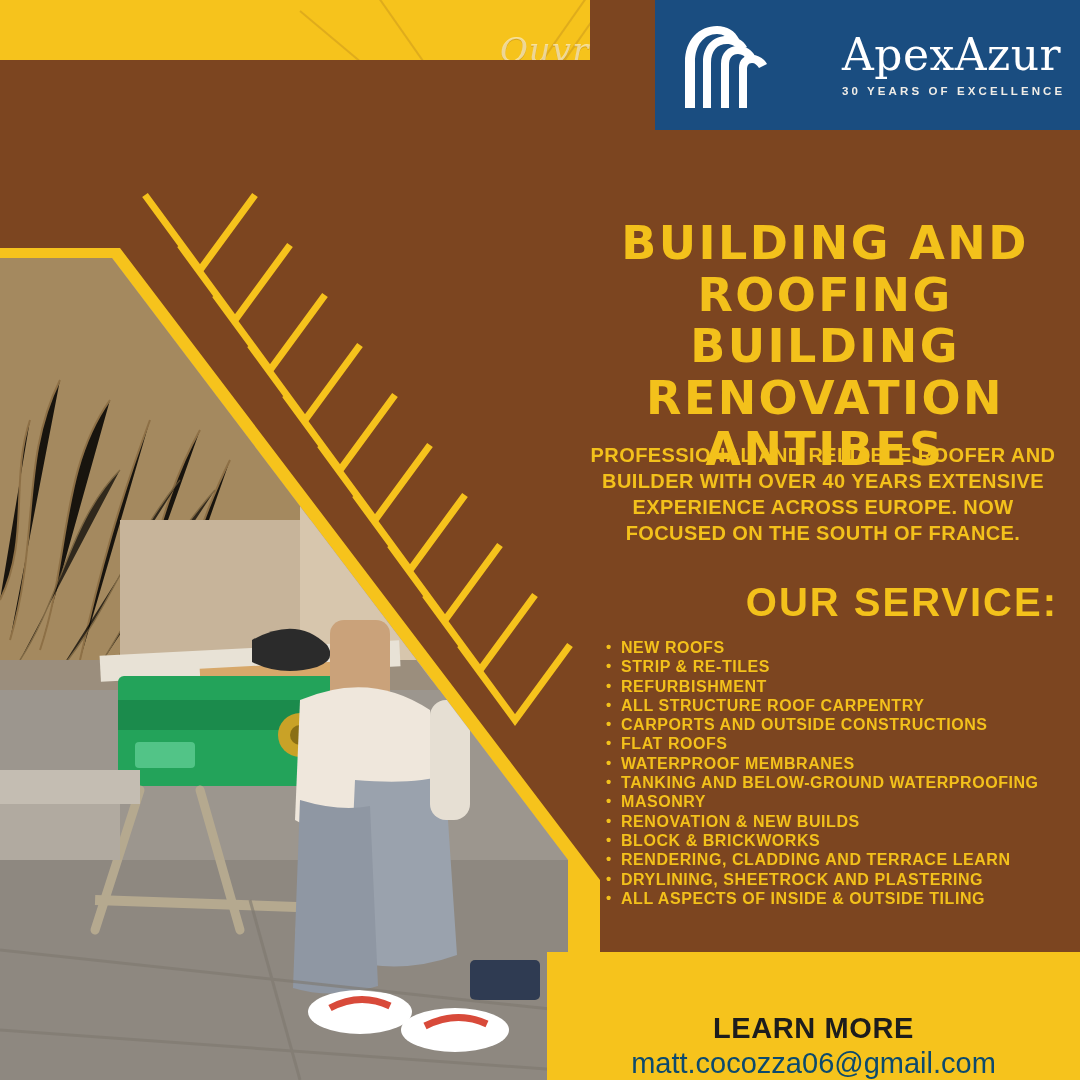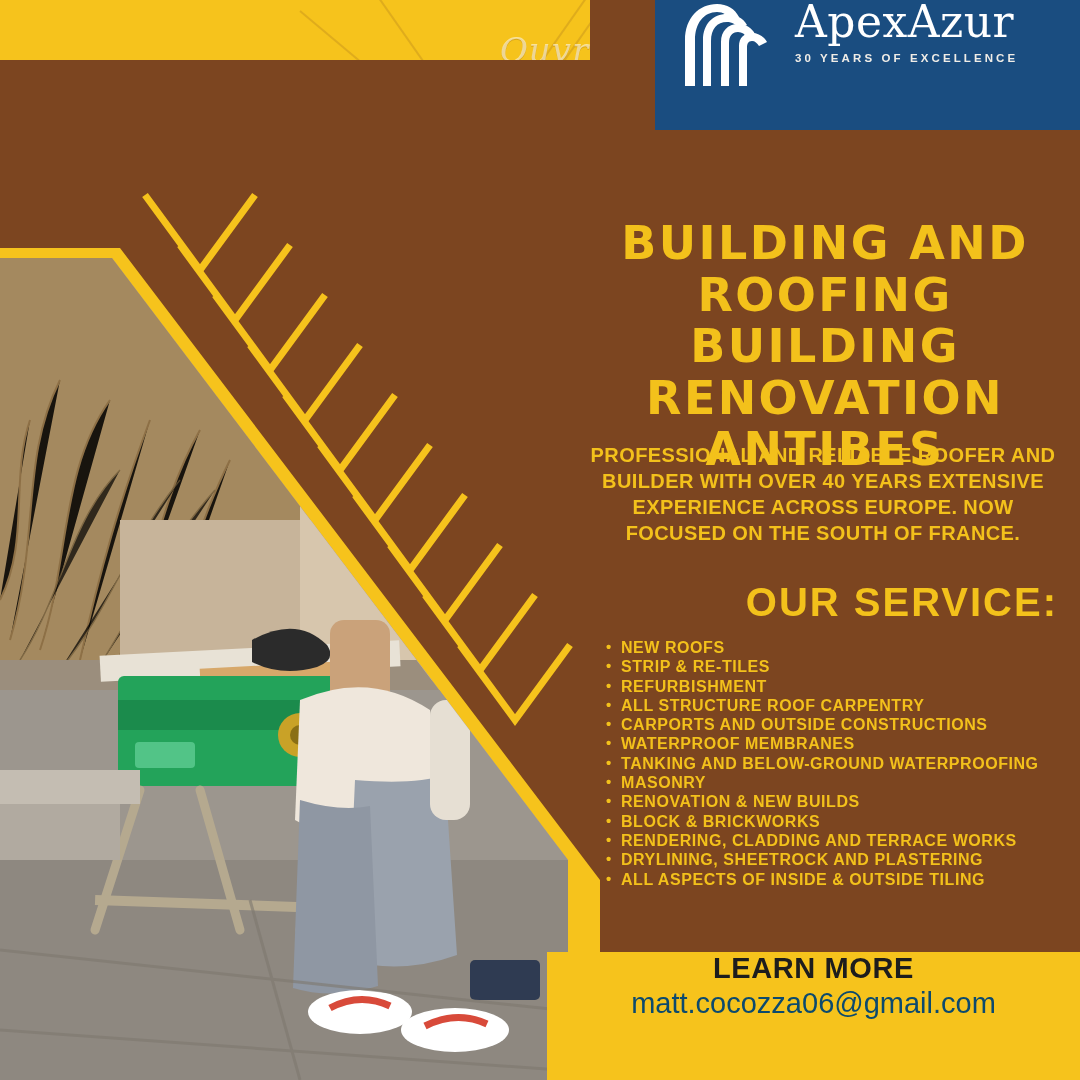--- a/index.html
+++ b/index.html
@@ -41,22 +41,23 @@
     color:rgba(255,255,255,.55);
     letter-spacing:1px;
     text-shadow:0 1px 0 rgba(170,120,20,.4);
   }
 
   
   .logo-box {
     position:absolute; right:0; top:0;
     width:425px; height:130px;
     background:#1a4d80;
-    display:flex; 
+    display:flex; align-items:center;
     padding-left:22px;
+    gap:47px;
   }
   .logo-mark { width:104px; height:86px; flex:none; }
   .logo-text { margin-left:14px; color:#fff; }
   .logo-name {
     font-family:"DejaVu Serif", serif;
     font-size:44px;
     line-height:1;
     letter-spacing:.5px;
   }
   .logo-sub {
@@ -119,21 +120,21 @@
     position:absolute; left:0; top:-1px;
     font-size:15px;
   }
 
   
   .footer {
     position:absolute; left:547px; top:952px;
     width:533px; height:128px;
     background:#f6c31c;
     display:flex; flex-direction:column;
-    align-items:center; justify-content:flex-start;
+    align-items:center; justify-content:flex-end;
   }
   .footer .learn {
     font-size:29px; font-weight:bold; color:#1d1d1d;
     letter-spacing:.6px;
   }
   .footer .phone {
     margin-top:5px;
     font-size:29px; color:#1d1d1d;
   }
   .footer .mail {
@@ -275,26 +276,27 @@
 
   <div class="subhead">PROFESSIONAL AND RELIABLE ROOFER AND BUILDER WITH OVER 40 YEARS EXTENSIVE EXPERIENCE ACROSS EUROPE. NOW FOCUSED ON THE SOUTH OF FRANCE.</div>
 
   <div class="svc-title">OUR SERVICE:</div>
   <ul class="svc-list">
     <li>NEW ROOFS</li>
     <li>STRIP &amp; RE-TILES</li>
     <li>REFURBISHMENT</li>
     <li>ALL STRUCTURE ROOF CARPENTRY</li>
     <li>CARPORTS AND OUTSIDE CONSTRUCTIONS</li>
+    <li>FLAT ROOFS</li>
     <li>WATERPROOF MEMBRANES</li>
     <li>TANKING AND BELOW-GROUND WATERPROOFING</li>
     <li>MASONRY</li>
     <li>RENOVATION &amp; NEW BUILDS</li>
     <li>BLOCK &amp; BRICKWORKS</li>
-    <li>RENDERING, CLADDING AND TERRACE WORKS</li>
+    <li>RENDERING, CLADDING AND TERRACE LEARN</li>
     <li>DRYLINING, SHEETROCK AND PLASTERING</li>
     <li>ALL ASPECTS OF INSIDE &amp; OUTSIDE TILING</li>
   </ul>
 
   <div class="wg-mark">WG</div>
 
   <div class="footer">
     <div class="learn">LEARN MORE</div>
     <div class="mail">matt.cocozza06@gmail.com</div>
   </div>

